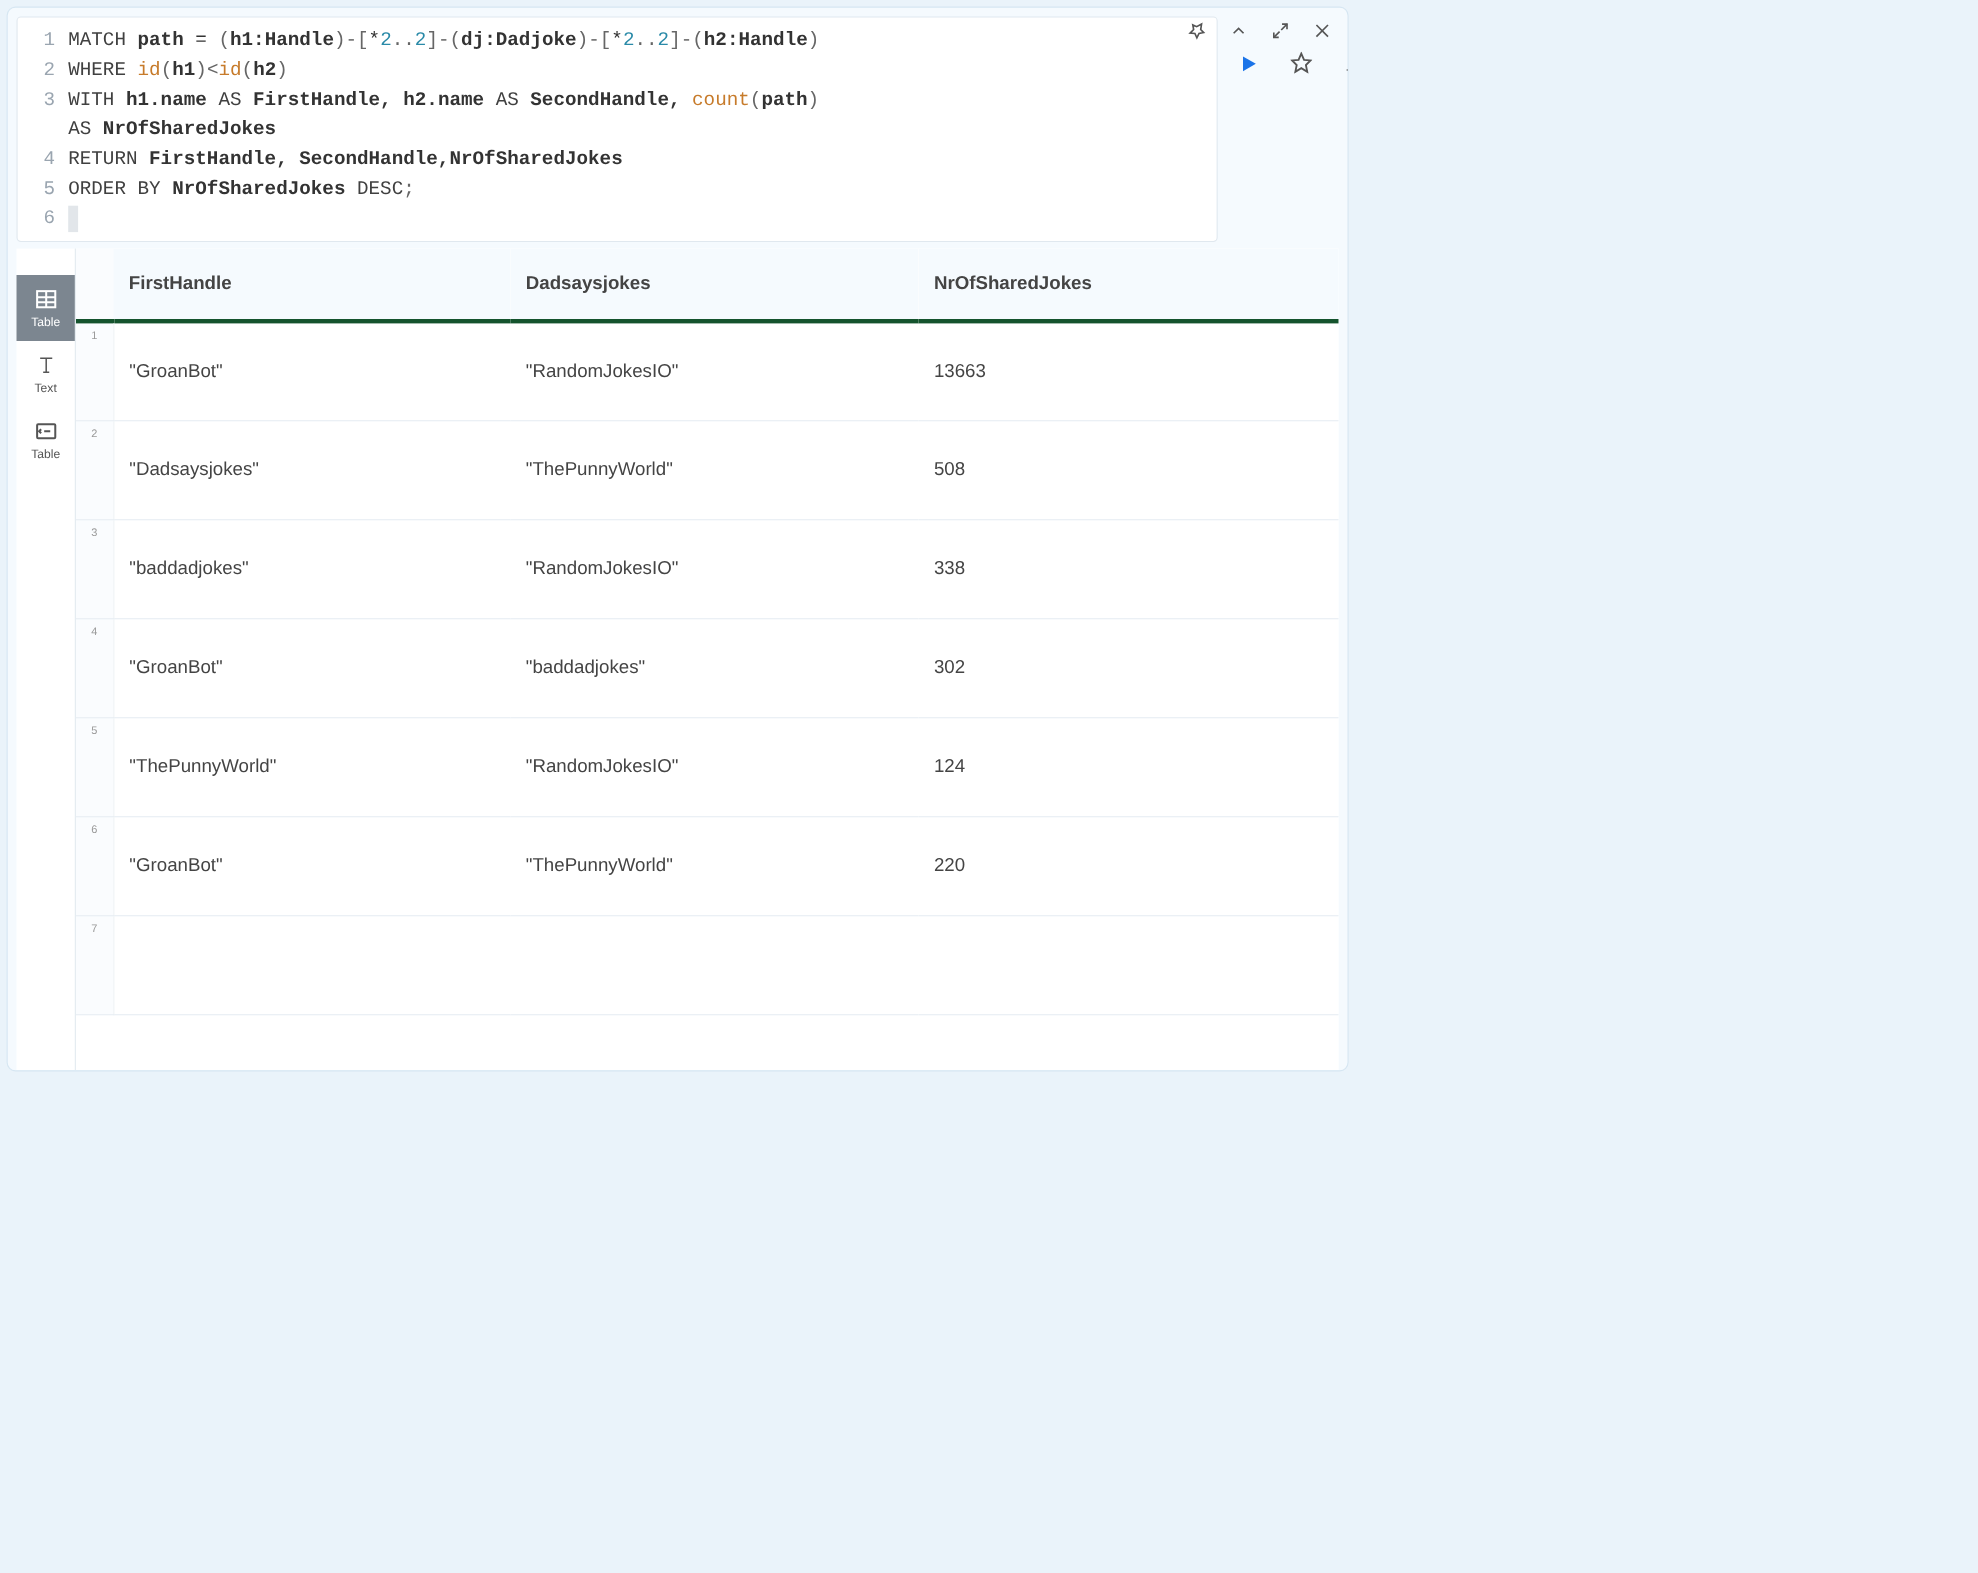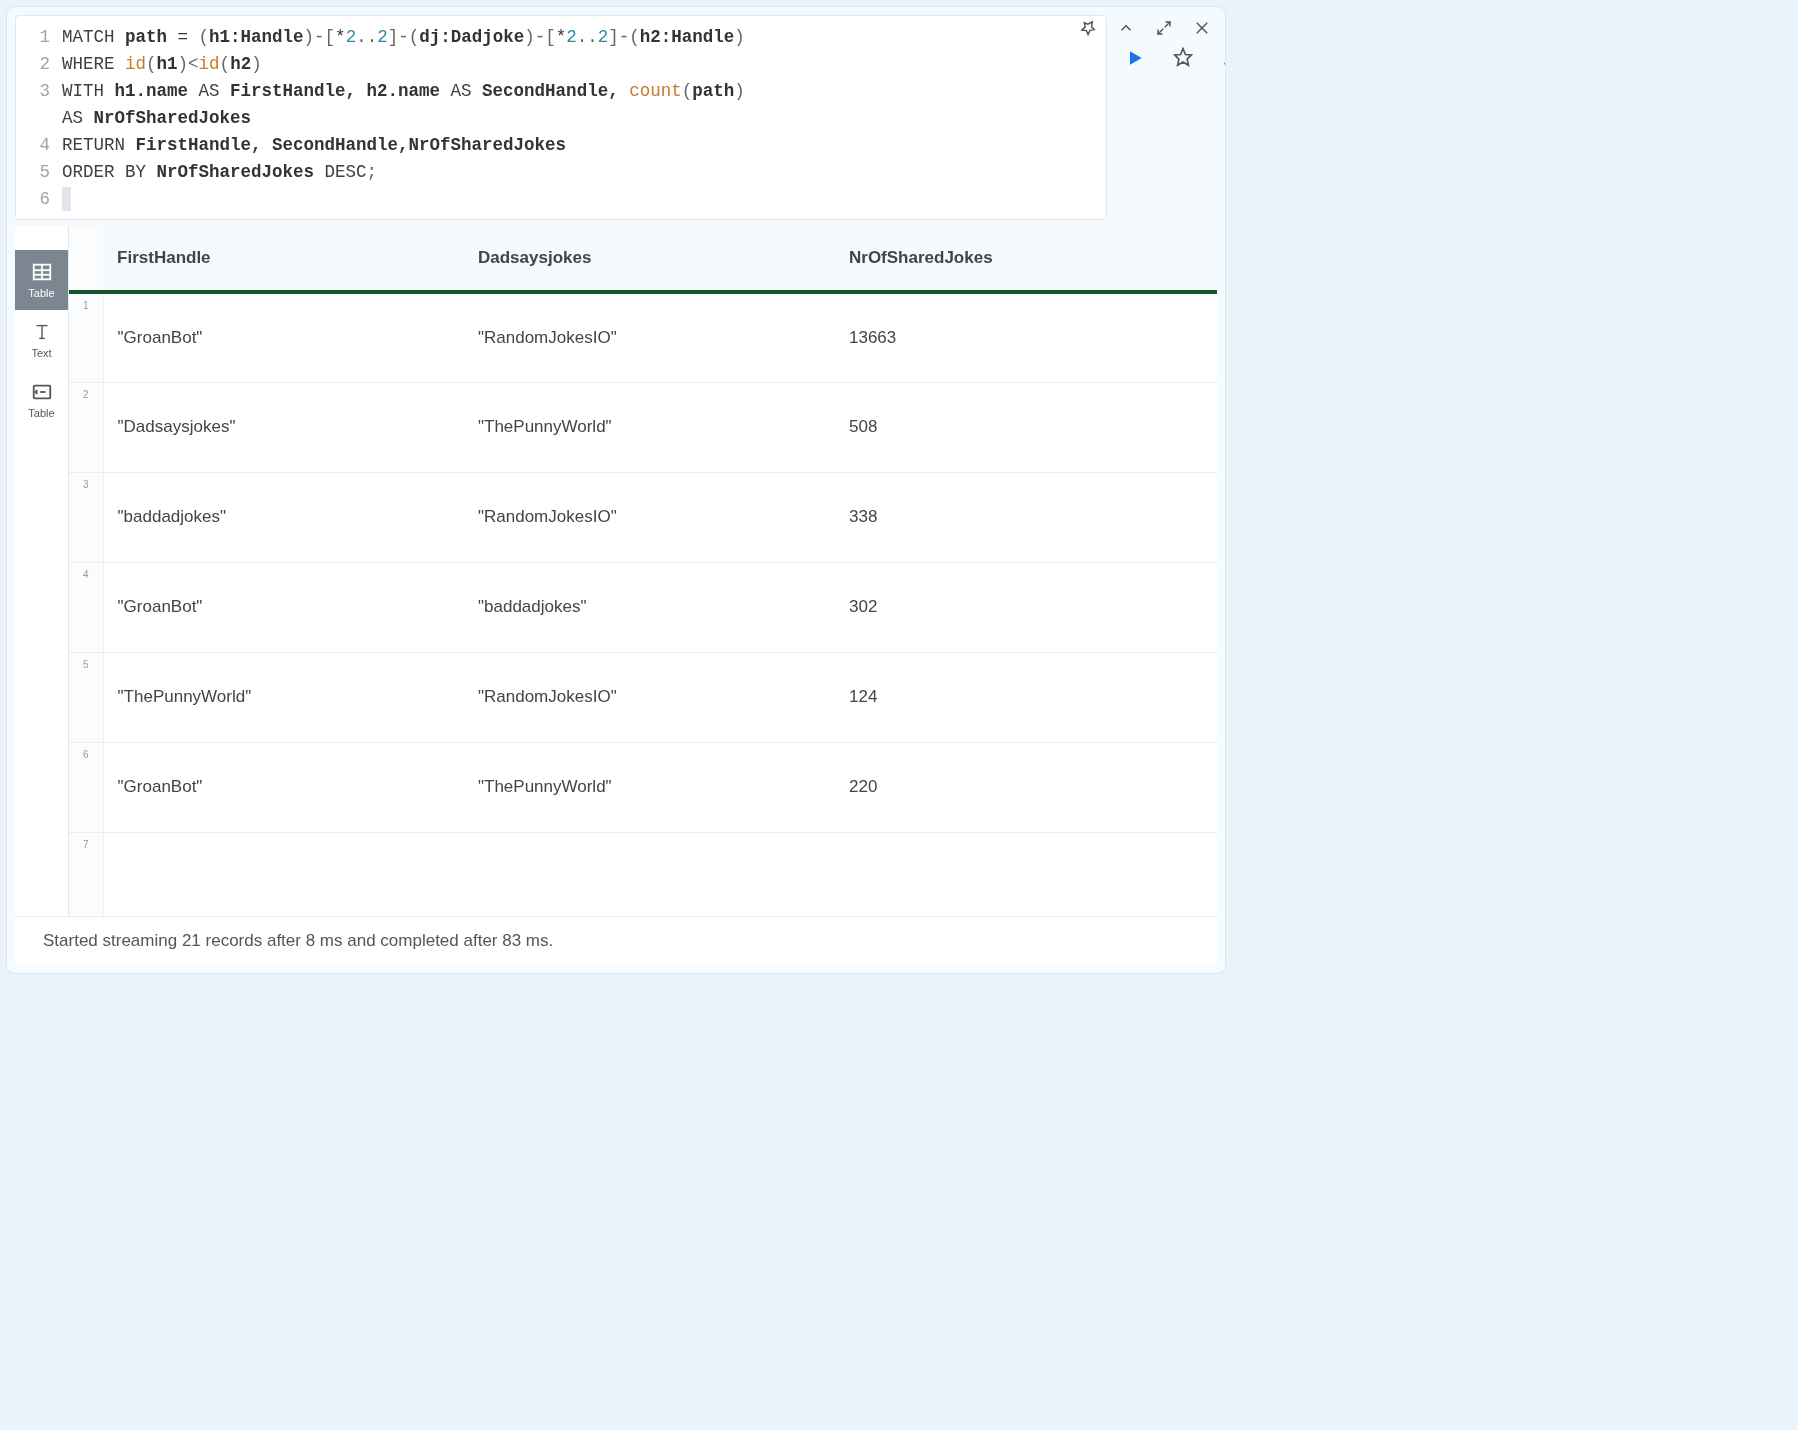--- a/index.html
+++ b/index.html
@@ -300,14 +300,13 @@
               <td class="rownum">7</td>
               <td></td>
               <td></td>
               <td></td>
             </tr>
           </tbody>
       </table>
     </div>
   </div>
 
-  <div class="status">Started streaming 21 records after 8 ms and completed after 83 ms.</div>
 </div>
 
 </body></html>

